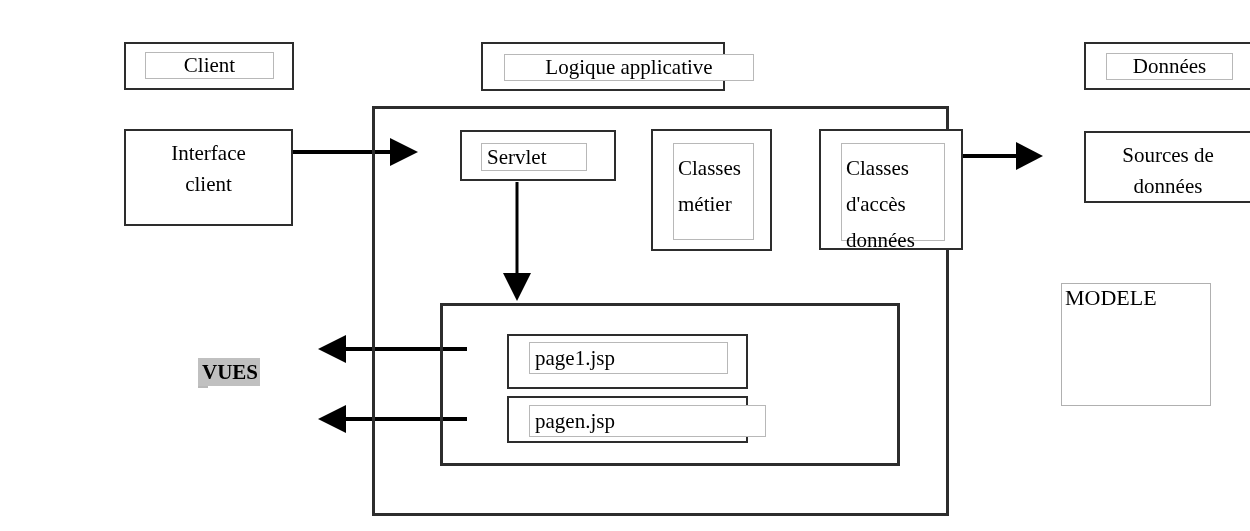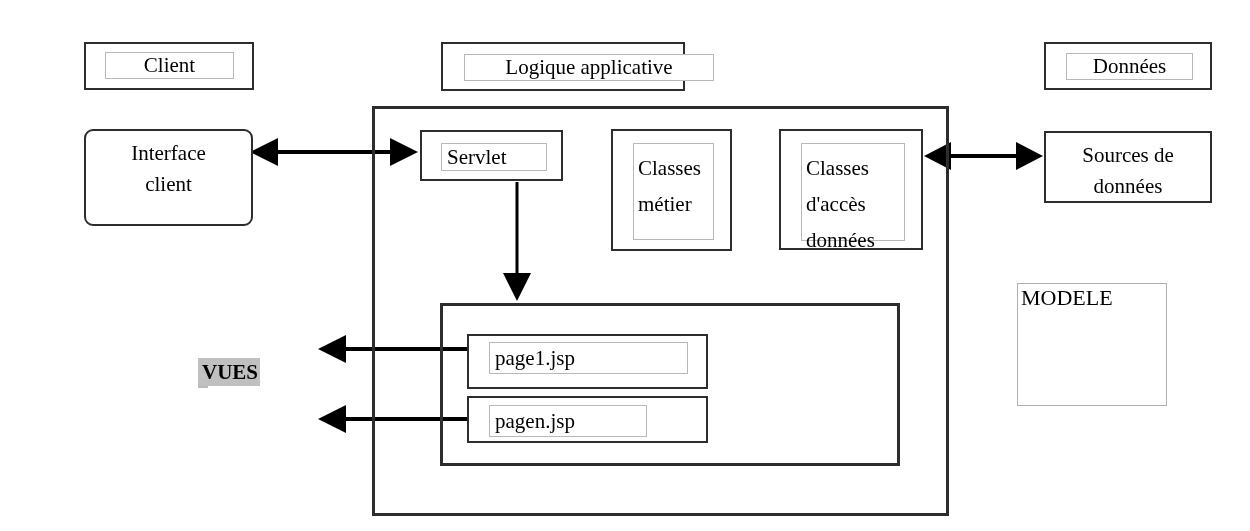--- a/index.html
+++ b/index.html
@@ -27,20 +27,21 @@
     left: 0; top: 0;
     width: 1250px; height: 531px;
     pointer-events: none;
   }
   .arrows-layer line { stroke: var(--arrow); }
   .arrows-layer polygon { fill: var(--arrow); }
   .box {
     position: absolute;
     background: #ffffff;
     border: 2px solid var(--box-border);
+    margin-left: 40px;
   }
   .container-box {
     position: absolute;
     background: transparent;
     border: 3px solid var(--box-border);
   }
   .field {
     position: absolute;
     border: 1px solid var(--field-border);
     background: #ffffff;
@@ -132,26 +133,26 @@
   </div>
 
   <div class="box" style="left:1044px; top:42px; width:168px; height:48px;">
     <div class="field field-center fs21" style="left:20px; top:9px; width:127px; height:27px;">
       <span class="lbl">Données</span>
     </div>
   </div>
 
   <div class="container-box" style="left:372px; top:106px; width:577px; height:410px;"></div>
 
-  <div class="box node-center fs21" style="left:84px; top:129px; width:169px; height:97px;border-radius:9px;">
+  <div class="box node-center fs21" style="left:84px; top:129px; width:169px; height:97px;">
     <span class="lbl">Interface
 client</span>
   </div>
 
-  <div class="box" style="left:420px; top:130px; width:143px; height:51px;">
+  <div class="box" style="left:420px; top:130px; width:156px; height:51px;">
     <div class="field field-left fs21" style="left:19px; top:11px; width:106px; height:28px;">
       <span class="lbl">Servlet</span>
     </div>
   </div>
 
   <div class="box" style="left:611px; top:129px; width:121px; height:122px;">
     <div class="field field-topleft fs21" style="left:20px; top:12px; width:81px; height:97px;">
       <span class="lbl">Classes
 métier</span>
     </div>
@@ -163,34 +164,34 @@
 d'accès
 données</span>
     </div>
   </div>
 
   <div class="box node-center fs21" style="left:1044px; top:131px; width:168px; height:72px;">
     <span class="lbl">Sources de
 données</span>
   </div>
 
-  <div class="modele-box" style="left:1017px; top:283px; width:150px; height:123px;">
+  <div class="modele-box" style="left:1061px; top:283px; width:150px; height:123px;">
     <span class="lbl">MODELE</span>
   </div>
 
   <div class="container-box" style="left:440px; top:303px; width:460px; height:163px;"></div>
 
   <div class="box" style="left:467px; top:334px; width:241px; height:55px;">
     <div class="field field-left fs21" style="left:20px; top:6px; width:199px; height:32px;">
       <span class="lbl">page1.jsp</span>
     </div>
   </div>
 
   <div class="box" style="left:467px; top:396px; width:241px; height:47px;">
-    <div class="field field-left fs21" style="left:20px; top:7px; width:158px; height:32px;">
+    <div class="field field-left fs21" style="left:20px; top:7px; width:237px; height:32px;">
       <span class="lbl">pagen.jsp</span>
     </div>
   </div>
 
   <div class="vues-wrap" style="left:198px; top:358px;flex-direction:column;">
     <span class="vues-text">VUES</span>
     <span class="vues-tail"></span>
   </div>
 
 </div>

